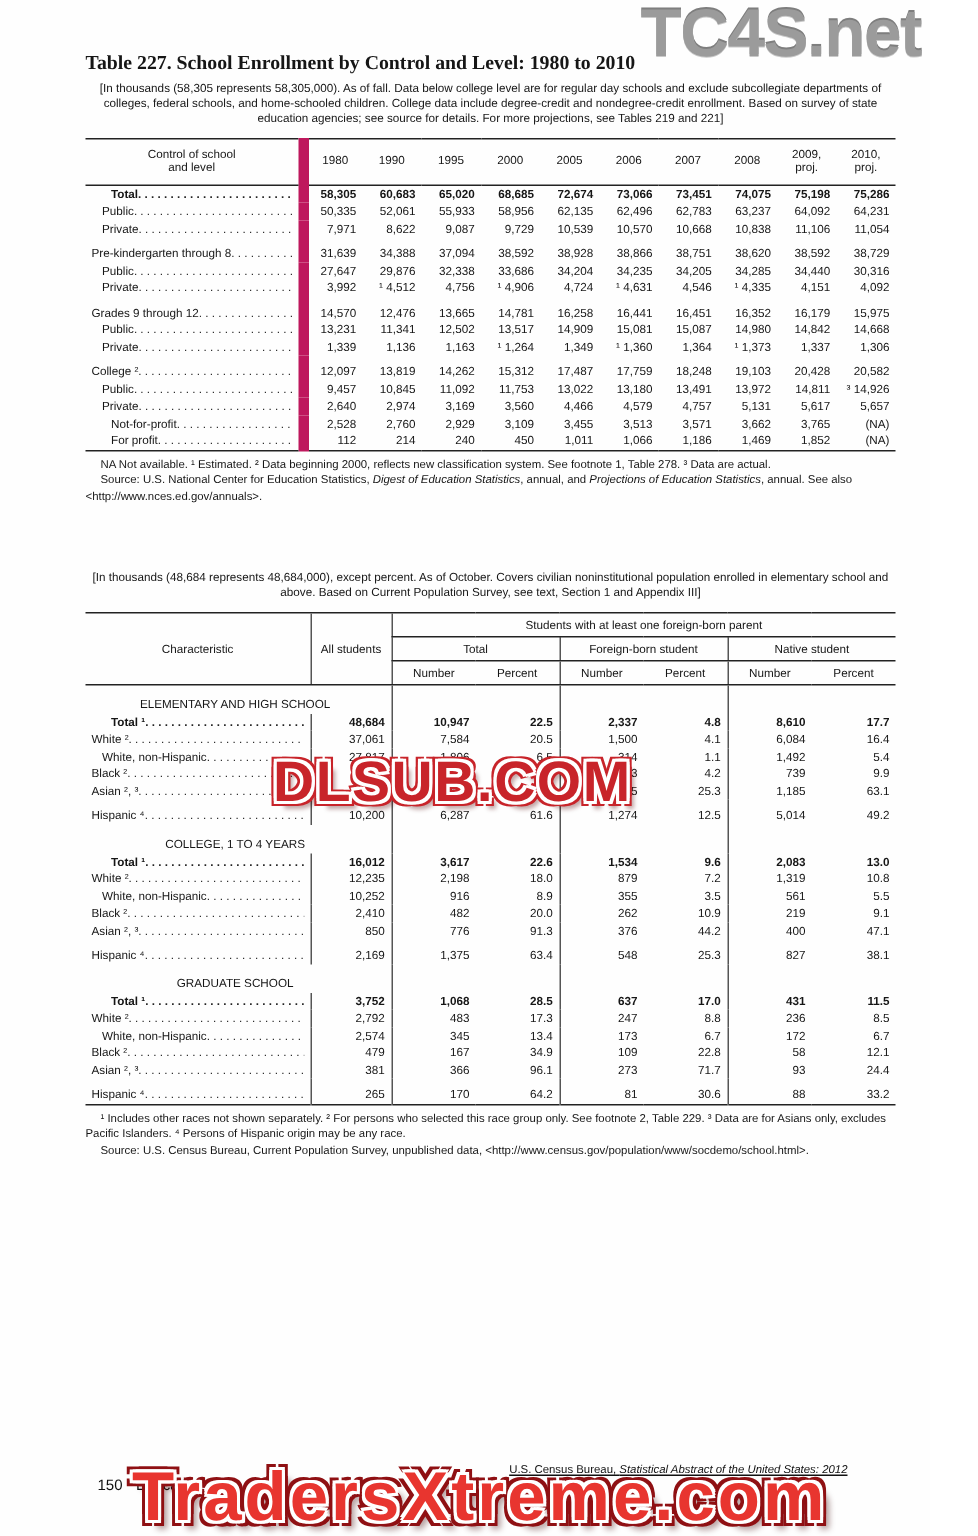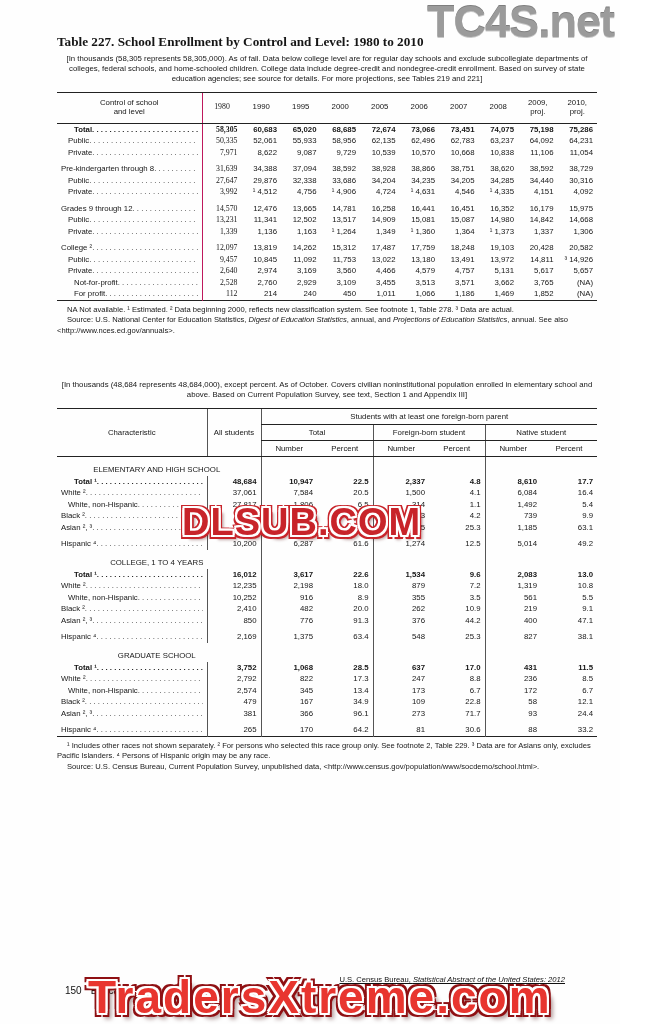--- a/index.html
+++ b/index.html
@@ -15,21 +15,21 @@
   table{border-collapse:collapse;width:100%;table-layout:fixed;}
   td,th{overflow:hidden;}
 
   
   .t227{border-bottom:1.2px solid #222;margin-top:2px;}
   .t227 thead th{border-top:1.4px solid #222;border-bottom:1px solid #222;
                  font-weight:normal;font-size:7.8px;text-align:center;vertical-align:middle;
                  height:30px;white-space:pre-line;line-height:1.15;padding:0 1px;}
   .t227 td{font-size:7.8px;line-height:10.5px;padding:1px 4px 0 0;vertical-align:bottom;}
   .num{text-align:right;white-space:nowrap;}
-  .vl{border-left:1px solid #be185d;font-family:Liberation Serif, serif;}
+  .vl{border-left:7px solid #be185d;}
   .lab{padding-left:2px !important;}
   .lf{display:flex;align-items:baseline;overflow:hidden;}
   .lt{white-space:nowrap;}
   .dots{flex:1;overflow:hidden;white-space:nowrap;color:#222;}
   .dots::before{content:" . . . . . . . . . . . . . . . . . . . . . . . . . . . . . . . . . . . . . . . . . . . .";}
   .ind0 .lf{padding-left:2px;} .ind1 .lf{padding-left:9px;align-items:flex-end;} .ind2 .lf{padding-left:15px;}
   .b{font-weight:bold;}
   tr.gap td{padding-top:6px;}
 
   .foot{font-size:7.6px;line-height:1.38;margin-top:4px;}
@@ -633,21 +633,21 @@
               <td class="num b">11.5</td>
             </tr>
             <tr>
               <td class="lab ind0">
                 <div class="lf">
                   <span class="lt">White ²</span>
                   <span class="dots"></span>
                 </div>
               </td>
               <td class="num bl">2,792</td>
-              <td class="num bl">822</td>
+              <td class="num bl">483</td>
               <td class="num">17.3</td>
               <td class="num bl">247</td>
               <td class="num">8.8</td>
               <td class="num bl">236</td>
               <td class="num">8.5</td>
             </tr>
             <tr>
               <td class="lab ind1">
                 <div class="lf">
                   <span class="lt">White, non-Hispanic</span>

